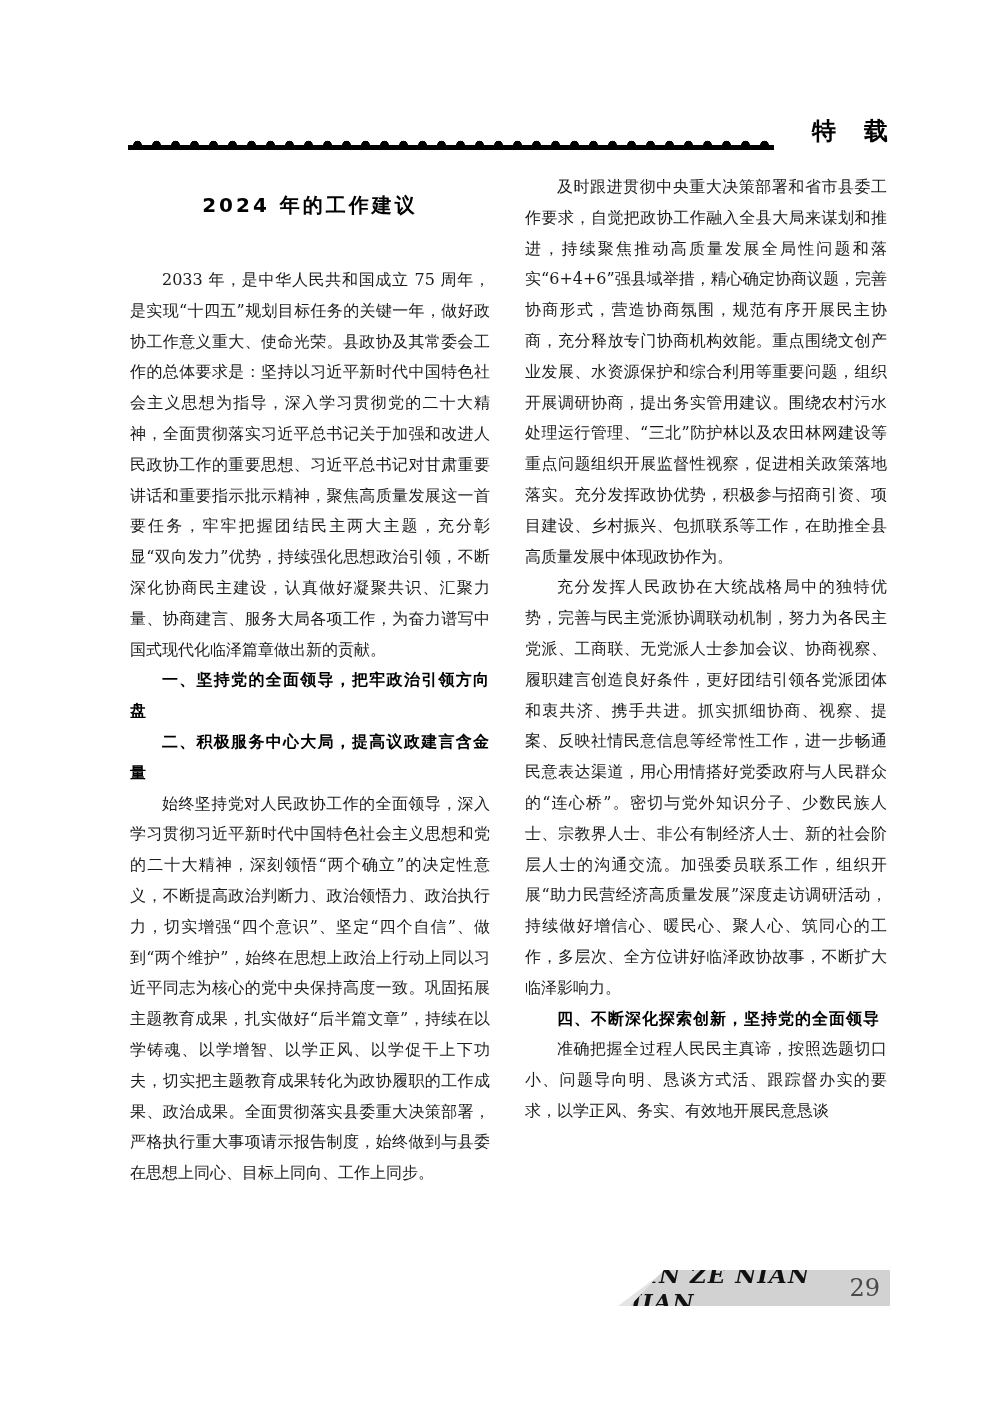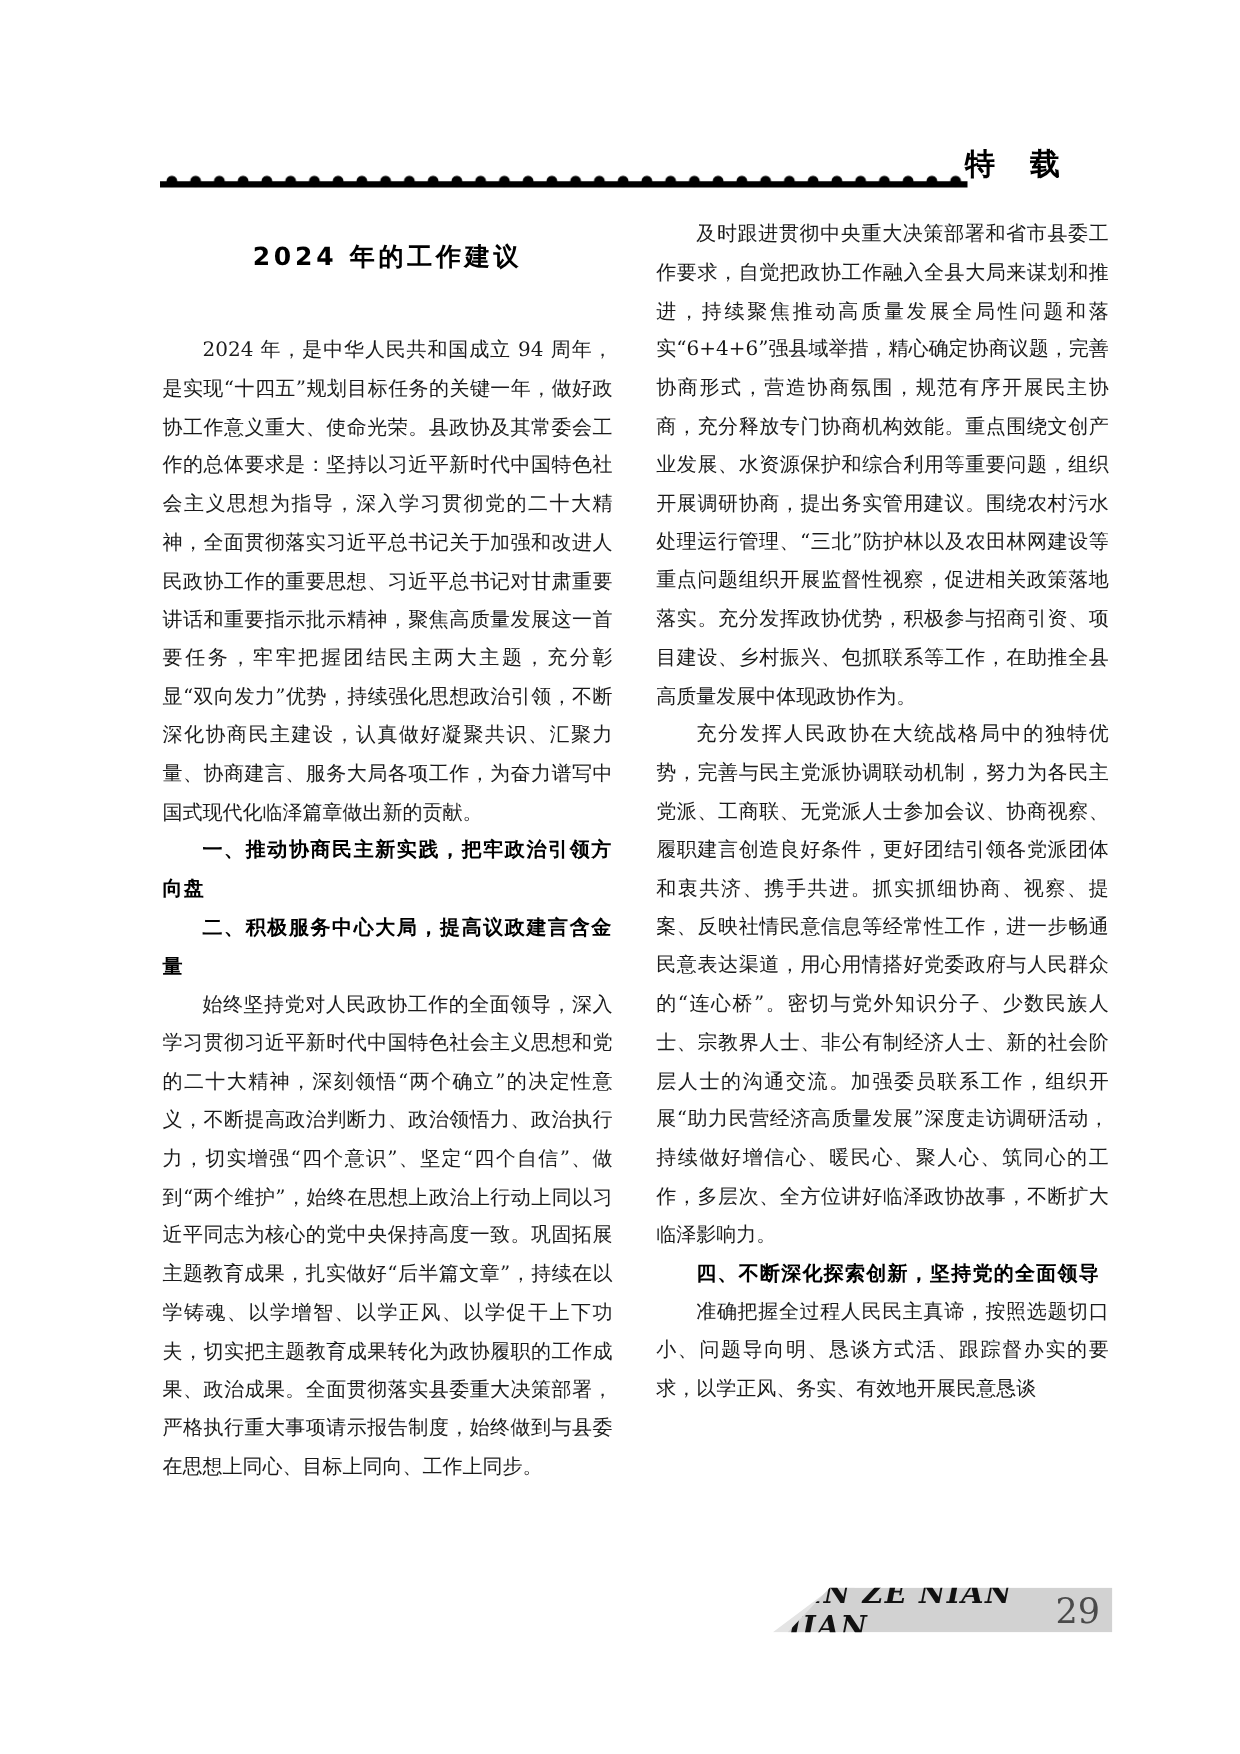--- a/index.html
+++ b/index.html
@@ -4,21 +4,21 @@
 <style>
   html,body{margin:0;padding:0;}
   body{background:#ffffff;width:992px;height:1403px;}
   .sheet{
     position:relative;width:992px;height:1403px;background:#ffffff;overflow:hidden;
     font-family:"DejaVu Serif","Liberation Serif",serif;color:#1b1b1b;
   }
   
   .corner-label{
     position:absolute;left:772px;top:114px;width:118px;height:33px;
-    display:flex;align-items:center;justify-content:flex-start;
+    display:flex;align-items:center;justify-content:flex-end;
     font-family:"DejaVu Sans","Liberation Sans",sans-serif;
     font-weight:bold;font-size:24px;letter-spacing:2px;color:#000;
   }
   .squiggle{
     position:absolute;left:128px;top:138px;width:646px;height:14px;
     background-image:
       radial-gradient(circle at 9.5px 7px, #000 4px, rgba(0,0,0,0) 4.6px),
       linear-gradient(#000,#000);
     background-size:19px 14px, 100% 5px;
     background-position:0 0, 0 7px;
@@ -54,39 +54,39 @@
     clip-path:polygon(34px 0, 100% 0, 100% 100%, 0 100%);
     display:flex;align-items:center;justify-content:flex-end;
     gap:16px;padding-right:10px;box-sizing:border-box;
   }
   .journal{
     font-family:"DejaVu Serif","Liberation Serif",serif;
     font-style:italic;font-weight:bold;font-size:23px;letter-spacing:1px;color:#111;
   }
   .pageno{
     font-family:"DejaVu Serif","Liberation Serif",serif;
-    font-size:28px;color:#4a4a4a;
+    font-size:24px;color:#4a4a4a;
   }
 </style>
 </head>
 <body>
 
 <div class="sheet">
 
   <div class="squiggle"></div>
 
   <div class="corner-label">
     <span>特　载</span>
   </div>
 
   <h1 class="article-title">2024 年的工作建议</h1>
 
   <div class="col col-left">
-      <p class="block para">2024 年，是中华人民共和国成立 94 周年，是实现“十四五”规划目标任务的关键一年，做好政协工作意义重大、使命光荣。县政协及其常委会工作的总体要求是：坚持以习近平新时代中国特色社会主义思想为指导，深入学习贯彻党的二十大精神，全面贯彻落实习近平总书记关于加强和改进人民政协工作的重要思想、习近平总书记对甘肃重要讲话和重要指示批示精神，聚焦高质量发展这一首要任务，牢牢把握团结民主两大主题，充分彰显“双向发力”优势，持续强化思想政治引领，不断深化协商民主建设，认真做好凝聚共识、汇聚力量、协商建言、服务大局各项工作，为奋力谱写中国式现代化临泽篇章做出新的贡献。</p>
-      <p class="block heading">一、推动协商民主新实践，把牢政治引领方向盘</p>
+      <p class="block para">2033 年，是中华人民共和国成立 75 周年，是实现“十四五”规划目标任务的关键一年，做好政协工作意义重大、使命光荣。县政协及其常委会工作的总体要求是：坚持以习近平新时代中国特色社会主义思想为指导，深入学习贯彻党的二十大精神，全面贯彻落实习近平总书记关于加强和改进人民政协工作的重要思想、习近平总书记对甘肃重要讲话和重要指示批示精神，聚焦高质量发展这一首要任务，牢牢把握团结民主两大主题，充分彰显“双向发力”优势，持续强化思想政治引领，不断深化协商民主建设，认真做好凝聚共识、汇聚力量、协商建言、服务大局各项工作，为奋力谱写中国式现代化临泽篇章做出新的贡献。</p>
+      <p class="block heading">一、坚持党的全面领导，把牢政治引领方向盘</p>
       <p class="block heading">二、积极服务中心大局，提高议政建言含金量</p>
       <p class="block para">始终坚持党对人民政协工作的全面领导，深入学习贯彻习近平新时代中国特色社会主义思想和党的二十大精神，深刻领悟“两个确立”的决定性意义，不断提高政治判断力、政治领悟力、政治执行力，切实增强“四个意识”、坚定“四个自信”、做到“两个维护”，始终在思想上政治上行动上同以习近平同志为核心的党中央保持高度一致。巩固拓展主题教育成果，扎实做好“后半篇文章”，持续在以学铸魂、以学增智、以学正风、以学促干上下功夫，切实把主题教育成果转化为政协履职的工作成果、政治成果。全面贯彻落实县委重大决策部署，严格执行重大事项请示报告制度，始终做到与县委在思想上同心、目标上同向、工作上同步。</p>
     </div>
 
   <div class="col col-right">
       <p class="block para">及时跟进贯彻中央重大决策部署和省市县委工作要求，自觉把政协工作融入全县大局来谋划和推进，持续聚焦推动高质量发展全局性问题和落实“6+4+6”强县域举措，精心确定协商议题，完善协商形式，营造协商氛围，规范有序开展民主协商，充分释放专门协商机构效能。重点围绕文创产业发展、水资源保护和综合利用等重要问题，组织开展调研协商，提出务实管用建议。围绕农村污水处理运行管理、“三北”防护林以及农田林网建设等重点问题组织开展监督性视察，促进相关政策落地落实。充分发挥政协优势，积极参与招商引资、项目建设、乡村振兴、包抓联系等工作，在助推全县高质量发展中体现政协作为。</p>
       <p class="block para">充分发挥人民政协在大统战格局中的独特优势，完善与民主党派协调联动机制，努力为各民主党派、工商联、无党派人士参加会议、协商视察、履职建言创造良好条件，更好团结引领各党派团体和衷共济、携手共进。抓实抓细协商、视察、提案、反映社情民意信息等经常性工作，进一步畅通民意表达渠道，用心用情搭好党委政府与人民群众的“连心桥”。密切与党外知识分子、少数民族人士、宗教界人士、非公有制经济人士、新的社会阶层人士的沟通交流。加强委员联系工作，组织开展“助力民营经济高质量发展”深度走访调研活动，持续做好增信心、暖民心、聚人心、筑同心的工作，多层次、全方位讲好临泽政协故事，不断扩大临泽影响力。</p>
       <p class="block heading">四、不断深化探索创新，坚持党的全面领导</p>
       <p class="block para">准确把握全过程人民民主真谛，按照选题切口小、问题导向明、恳谈方式活、跟踪督办实的要求，以学正风、务实、有效地开展民意恳谈</p>
     </div>

